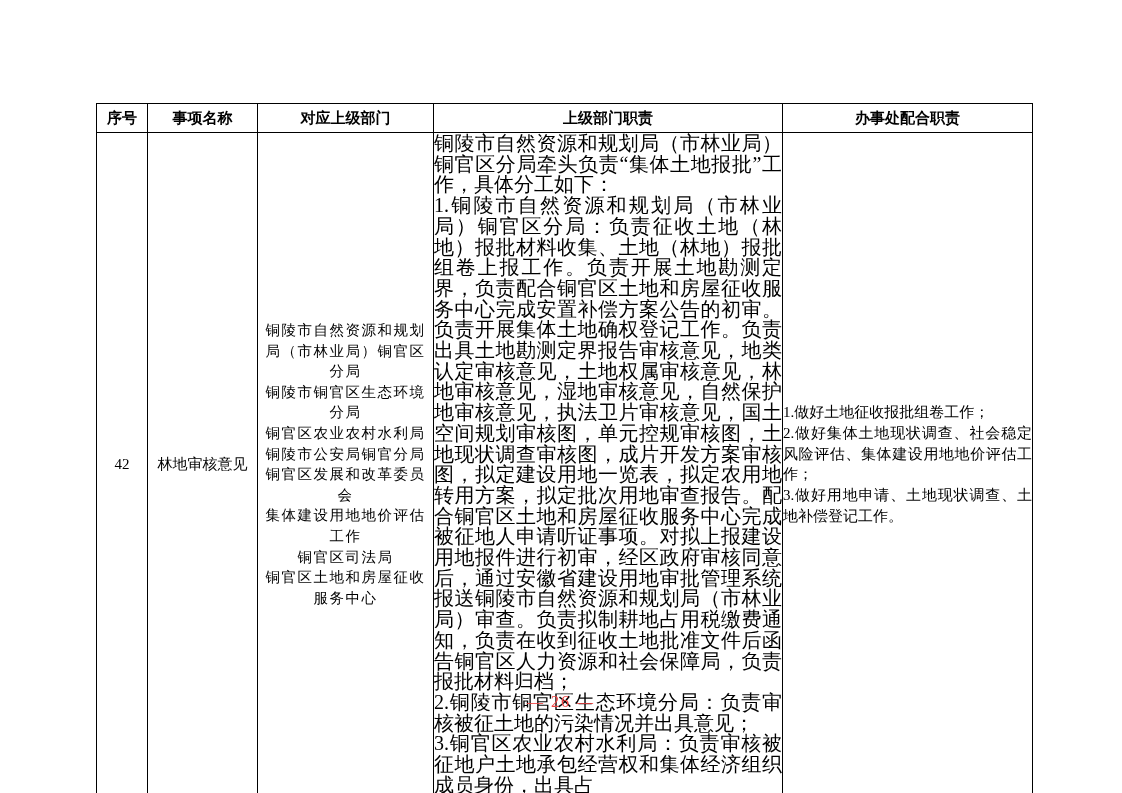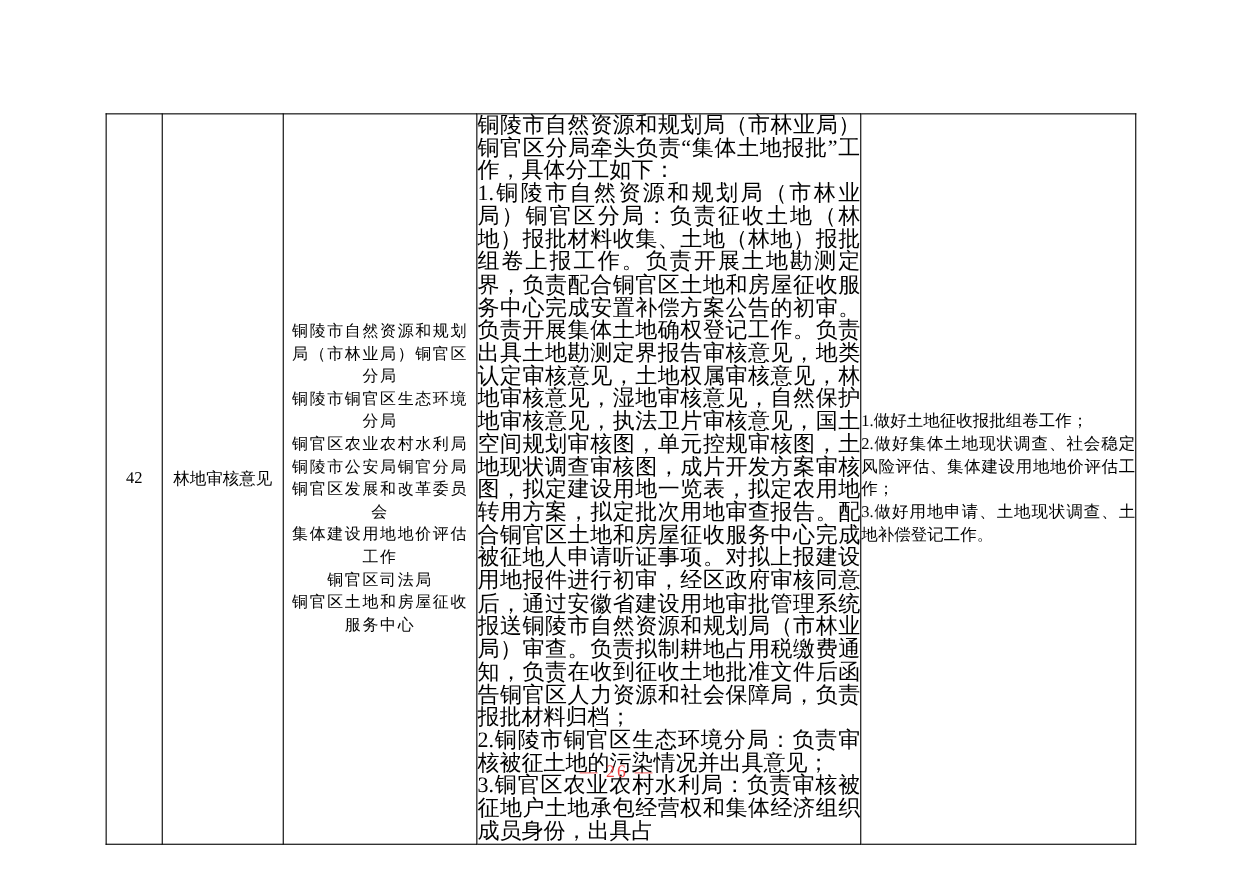--- a/index.html
+++ b/index.html
@@ -100,20 +100,27 @@
 
   <table class="doc-table">
     <colgroup>
       <col class="c1">
         <col class="c2">
         <col class="c3">
         <col class="c4">
         <col class="c5">
     </colgroup>
     <tbody>
+        <tr class="header-row">
+      <th>序号</th>
+      <th>事项名称</th>
+      <th>对应上级部门</th>
+      <th>上级部门职责</th>
+      <th>办事处配合职责</th>
+    </tr>
     <tr class="body-row">
       <td class="cell-seq">42</td>
       <td class="cell-name">林地审核意见</td>
       <td class="cell-dept">
         <div>铜陵市自然资源和规划局（市林业局）铜官区分局</div>
         <div>铜陵市铜官区生态环境分局</div>
         <div>铜官区农业农村水利局</div>
         <div>铜陵市公安局铜官分局</div>
         <div>铜官区发展和改革委员会</div>
         <div>集体建设用地地价评估工作</div>

